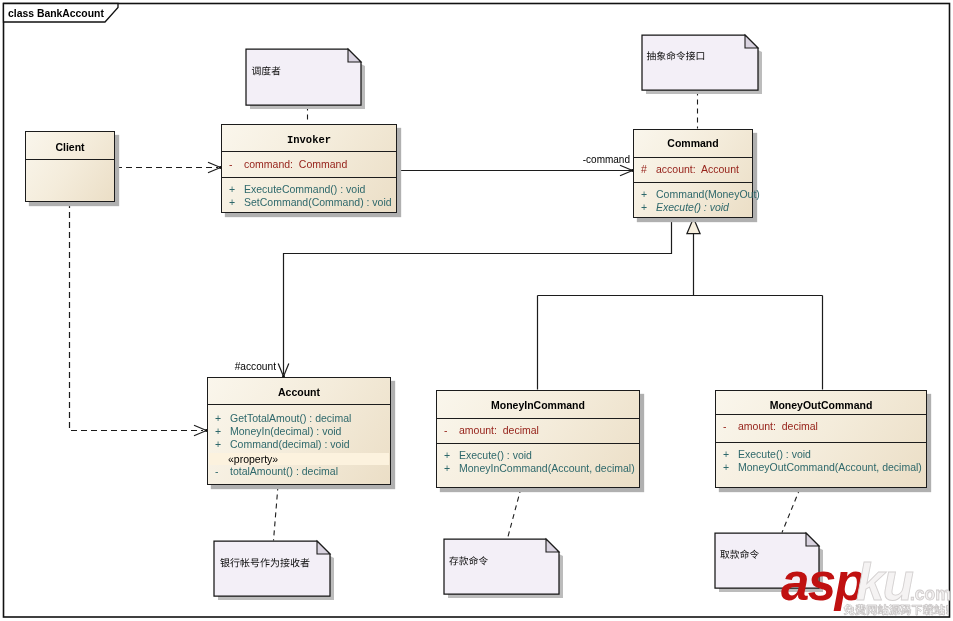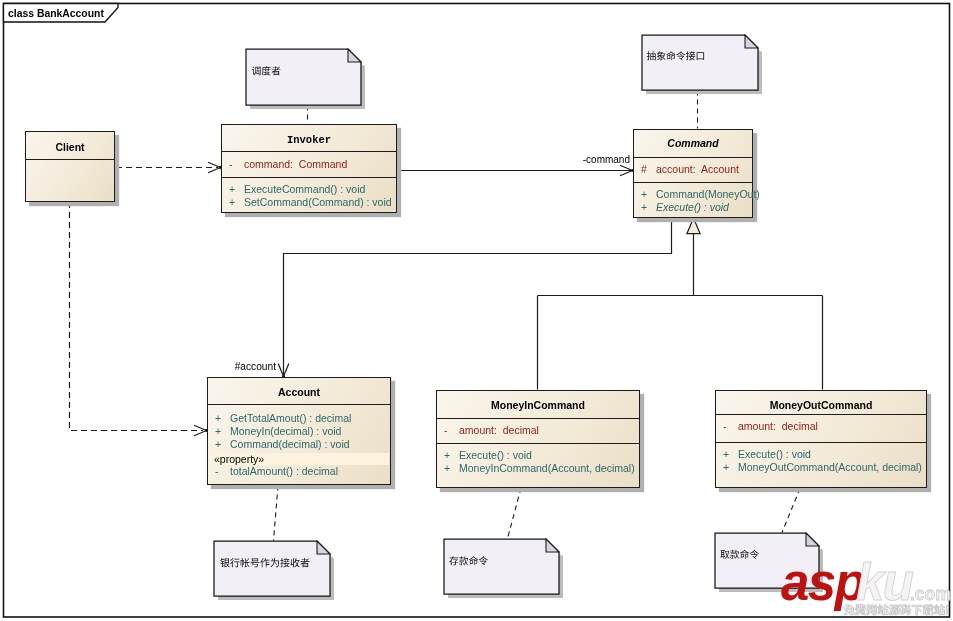--- a/index.html
+++ b/index.html
@@ -6,21 +6,21 @@
 .box{position:absolute;z-index:2;border:1.4px solid #1c1c1c;box-sizing:border-box;
  background:linear-gradient(125deg,#faf6ec 0%,#f4ecdb 50%,#ebdec6 100%);
  box-shadow:4px 4px 1px #b0b0b0;font-size:10.5px;color:#2e686b}
 .hd{display:flex;align-items:center;justify-content:center;font-weight:bold;color:#000;font-size:10.5px}
 .cp{border-top:1.4px solid #1c1c1c;box-sizing:border-box;padding-top:5px}
 .r{position:relative;height:13px;line-height:13px;white-space:nowrap}
 .s{position:absolute;left:7px}
 .tx{position:absolute;left:22px}
 .red{color:#96231b}
 .red .s{color:#96231b}
-.prop{background:#fcf2de;color:#000;height:12.5px;line-height:12.5px;margin:2px 1px 0 1px;padding-left:5px}
+.prop{background:#fcf2de;color:#000;height:12.5px;line-height:12.5px;margin:2px 1px 0 1px;padding-left:19px}
 </style></head><body>
 <div id="wrap">
 <svg width="953" height="621" viewBox="0 0 953 621">
 <rect x="3.5" y="3.5" width="946" height="613.5" fill="none" stroke="#111" stroke-width="1.6"></rect>
 <path d="M3.5,3.5 H118 V7.5 L105,22 H3.5 Z" fill="#fff" stroke="#111" stroke-width="1.3"></path>
 <text x="8" y="16.5" font-size="10.4" font-weight="bold" fill="#000">class BankAccount</text>
 <path d="M116,167.5 H218" stroke="#1c1c1c" stroke-width="1.2" fill="none" stroke-dasharray="6,4"></path>
 <path d="M220.5,167.5 L208,162.2 M220.5,167.5 L208,172.8" stroke="#1c1c1c" stroke-width="1.2" fill="none"></path>
 <path d="M69.5,202 V430.5 H203" stroke="#1c1c1c" stroke-width="1.2" fill="none" stroke-dasharray="6,4"></path>
 <path d="M206.5,430.5 L194,425.2 M206.5,430.5 L194,435.8" stroke="#1c1c1c" stroke-width="1.2" fill="none"></path>
@@ -88,21 +88,21 @@
           <span class="tx">ExecuteCommand() : void</span>
         </div>
         <div class="r ">
           <span class="s">+</span>
           <span class="tx">SetCommand(Command) : void</span>
         </div>
       </div>
     </div>
 <div class="box" style="left:633px;top:129px;width:120px;height:89px">
       <div class="hd" style="height:27px">
-        <span style="position:relative;top:-1px;font-style:italic">Command</span>
+        <span style="position:relative;top:-1px;">Command</span>
       </div>
       <div class="cp" style="height:25px;">
         <div class="r red">
           <span class="s">#</span>
           <span class="tx">account:&nbsp; Account</span>
         </div>
       </div>
       <div class="cp">
         <div class="r ">
           <span class="s">+</span>

